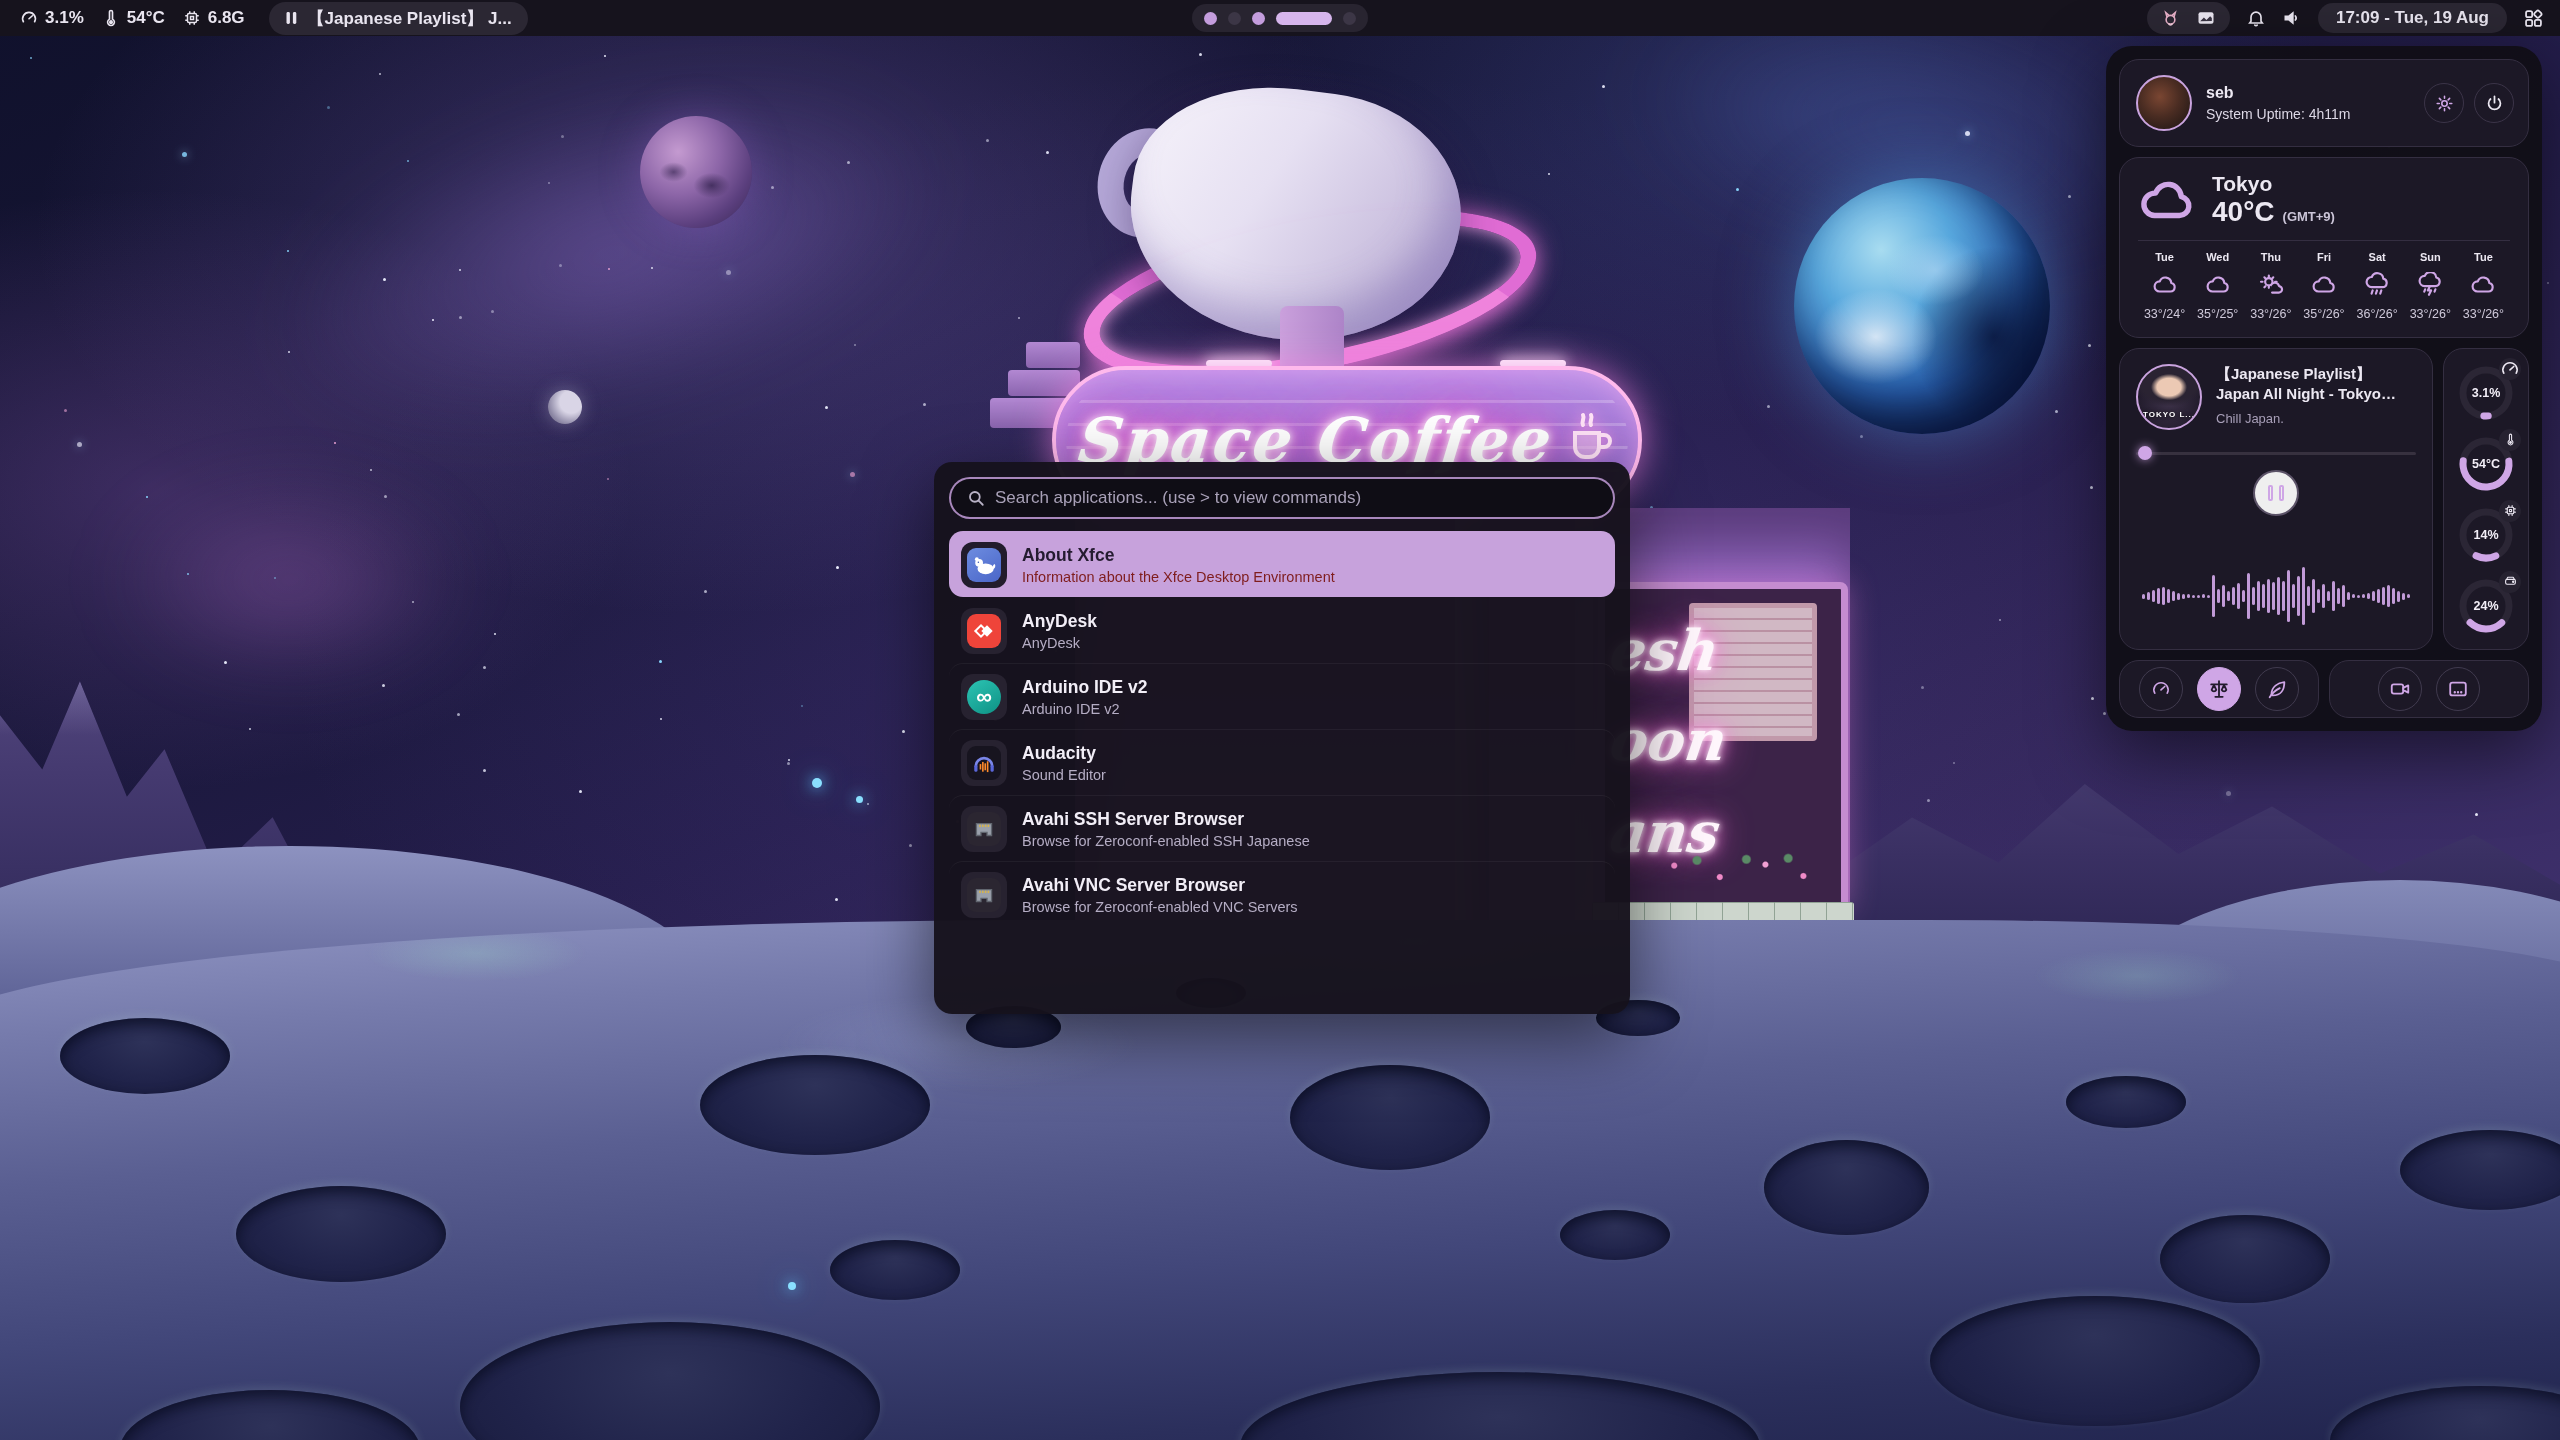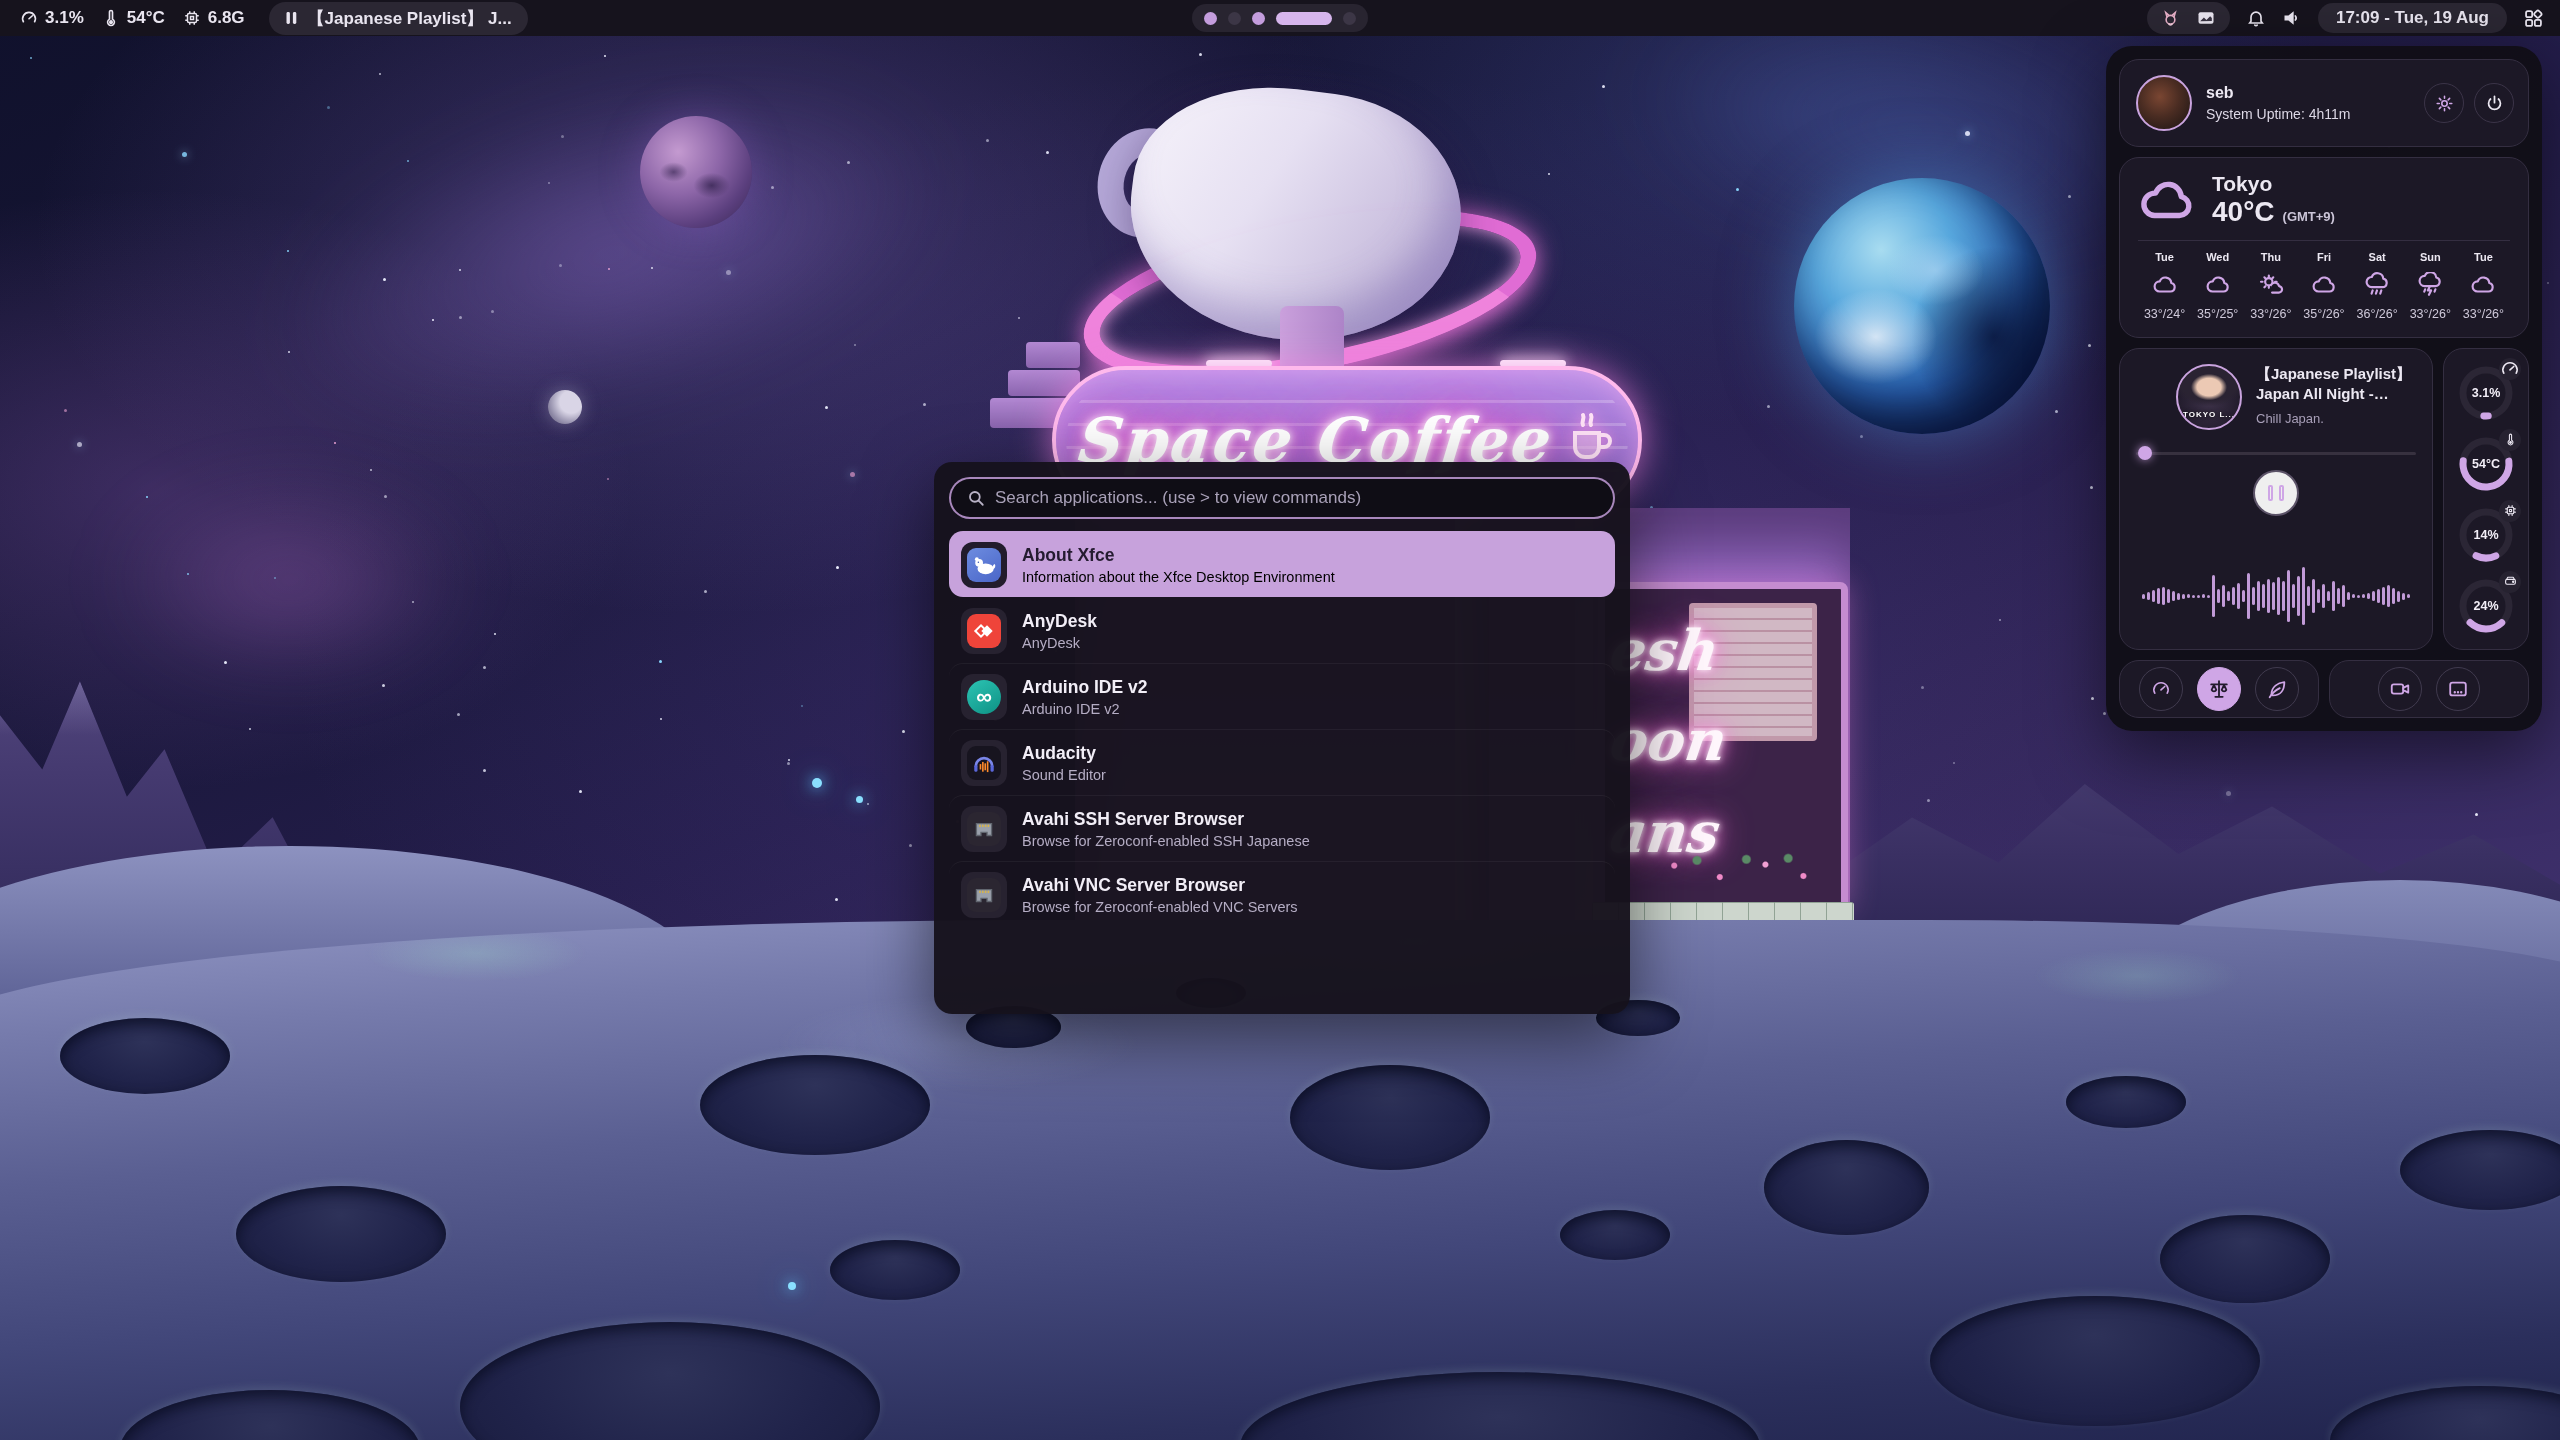--- a/index.html
+++ b/index.html
@@ -170,21 +170,21 @@
     border-top:1px solid rgba(255,255,255,.05); cursor:pointer; }
   .app-row:first-child, .app-row.selected, .app-row.selected + .app-row { border-top-color:transparent; }
   .app-row.selected { background:#c7a2dc; }
   .app-tile { width:46px; height:46px; border-radius:12px; background:#272230; flex:0 0 auto;
     display:flex; align-items:center; justify-content:center; }
   .app-row.selected .app-tile { background:#221c2c; }
   .app-texts { display:flex; flex-direction:column; gap:3px; min-width:0; }
   .app-name { font-size:17.5px; font-weight:700; color:#f2eef7; }
   .app-desc { font-size:14.5px; color:#b5adc4; }
   .app-row.selected .app-name { color:#241b30; }
-  .app-row.selected .app-desc { color:#000000; }
+  .app-row.selected .app-desc { color:#7f1d1d; }
   .mini-tile { width:34px; height:34px; border-radius:9px; display:flex; align-items:center; justify-content:center;
     font-weight:700; }
 
   
   .panel { position:absolute; left:2106px; top:46px; width:436px; z-index:45;
     background:rgba(17,14,23,.97); border-radius:26px; padding:13px;
     display:flex; flex-direction:column; gap:10px; box-shadow:0 24px 70px rgba(0,0,0,.5); color:#ece8f2; }
   .card { background:#1c1826; border:1px solid #342e41; border-radius:20px; }
   .user-card { height:88px; display:flex; align-items:center; gap:14px; padding:0 14px 0 16px; }
   .avatar { width:56px; height:56px; border-radius:50%; border:2px solid #c9a3de;
@@ -208,21 +208,20 @@
   .f-temps { font-size:12.5px; color:#cfc9da; white-space:nowrap; }
 
   .mid-row { display:flex; gap:10px; height:302px; }
   .media-card { flex:1; padding:15px 16px 10px; display:flex; flex-direction:column; position:relative; min-width:0; }
   .m-top { display:flex; gap:14px; }
   .art { width:66px; height:66px; border-radius:50%; border:2px solid #c9a3de; flex:0 0 auto; position:relative; overflow:hidden;
     background:
       radial-gradient(30px 22px at 50% 34%, #ecc9b4 0 40%, transparent 60%),
       radial-gradient(56px 40px at 50% 20%, #2a2332 0 55%, transparent 70%),
       radial-gradient(circle at 50% 60%, #3c3148 0%, #201a2a 70%);
-    margin-left: 40px;
   }
   .art-caption { position:absolute; left:0; right:0; bottom:9px; text-align:center; color:#fff;
     font-size:8px; font-weight:800; letter-spacing:1px; text-shadow:0 0 4px #000; }
   .m-title { font-size:15px; font-weight:700; line-height:1.35; display:-webkit-box;
     -webkit-line-clamp:2; -webkit-box-orient:vertical; overflow:hidden; }
   .m-artist { font-size:13px; color:#a89fb8; margin-top:6px; }
   .m-progress { margin-top:16px; position:relative; height:14px; }
   .m-track { position:absolute; left:0; right:0; top:6px; height:3px; border-radius:2px; background:#37313f; }
   .m-dot { position:absolute; top:0; width:14px; height:14px; border-radius:50%; background:#cfa6e6;
     box-shadow:0 0 10px rgba(207,166,230,.8); }

